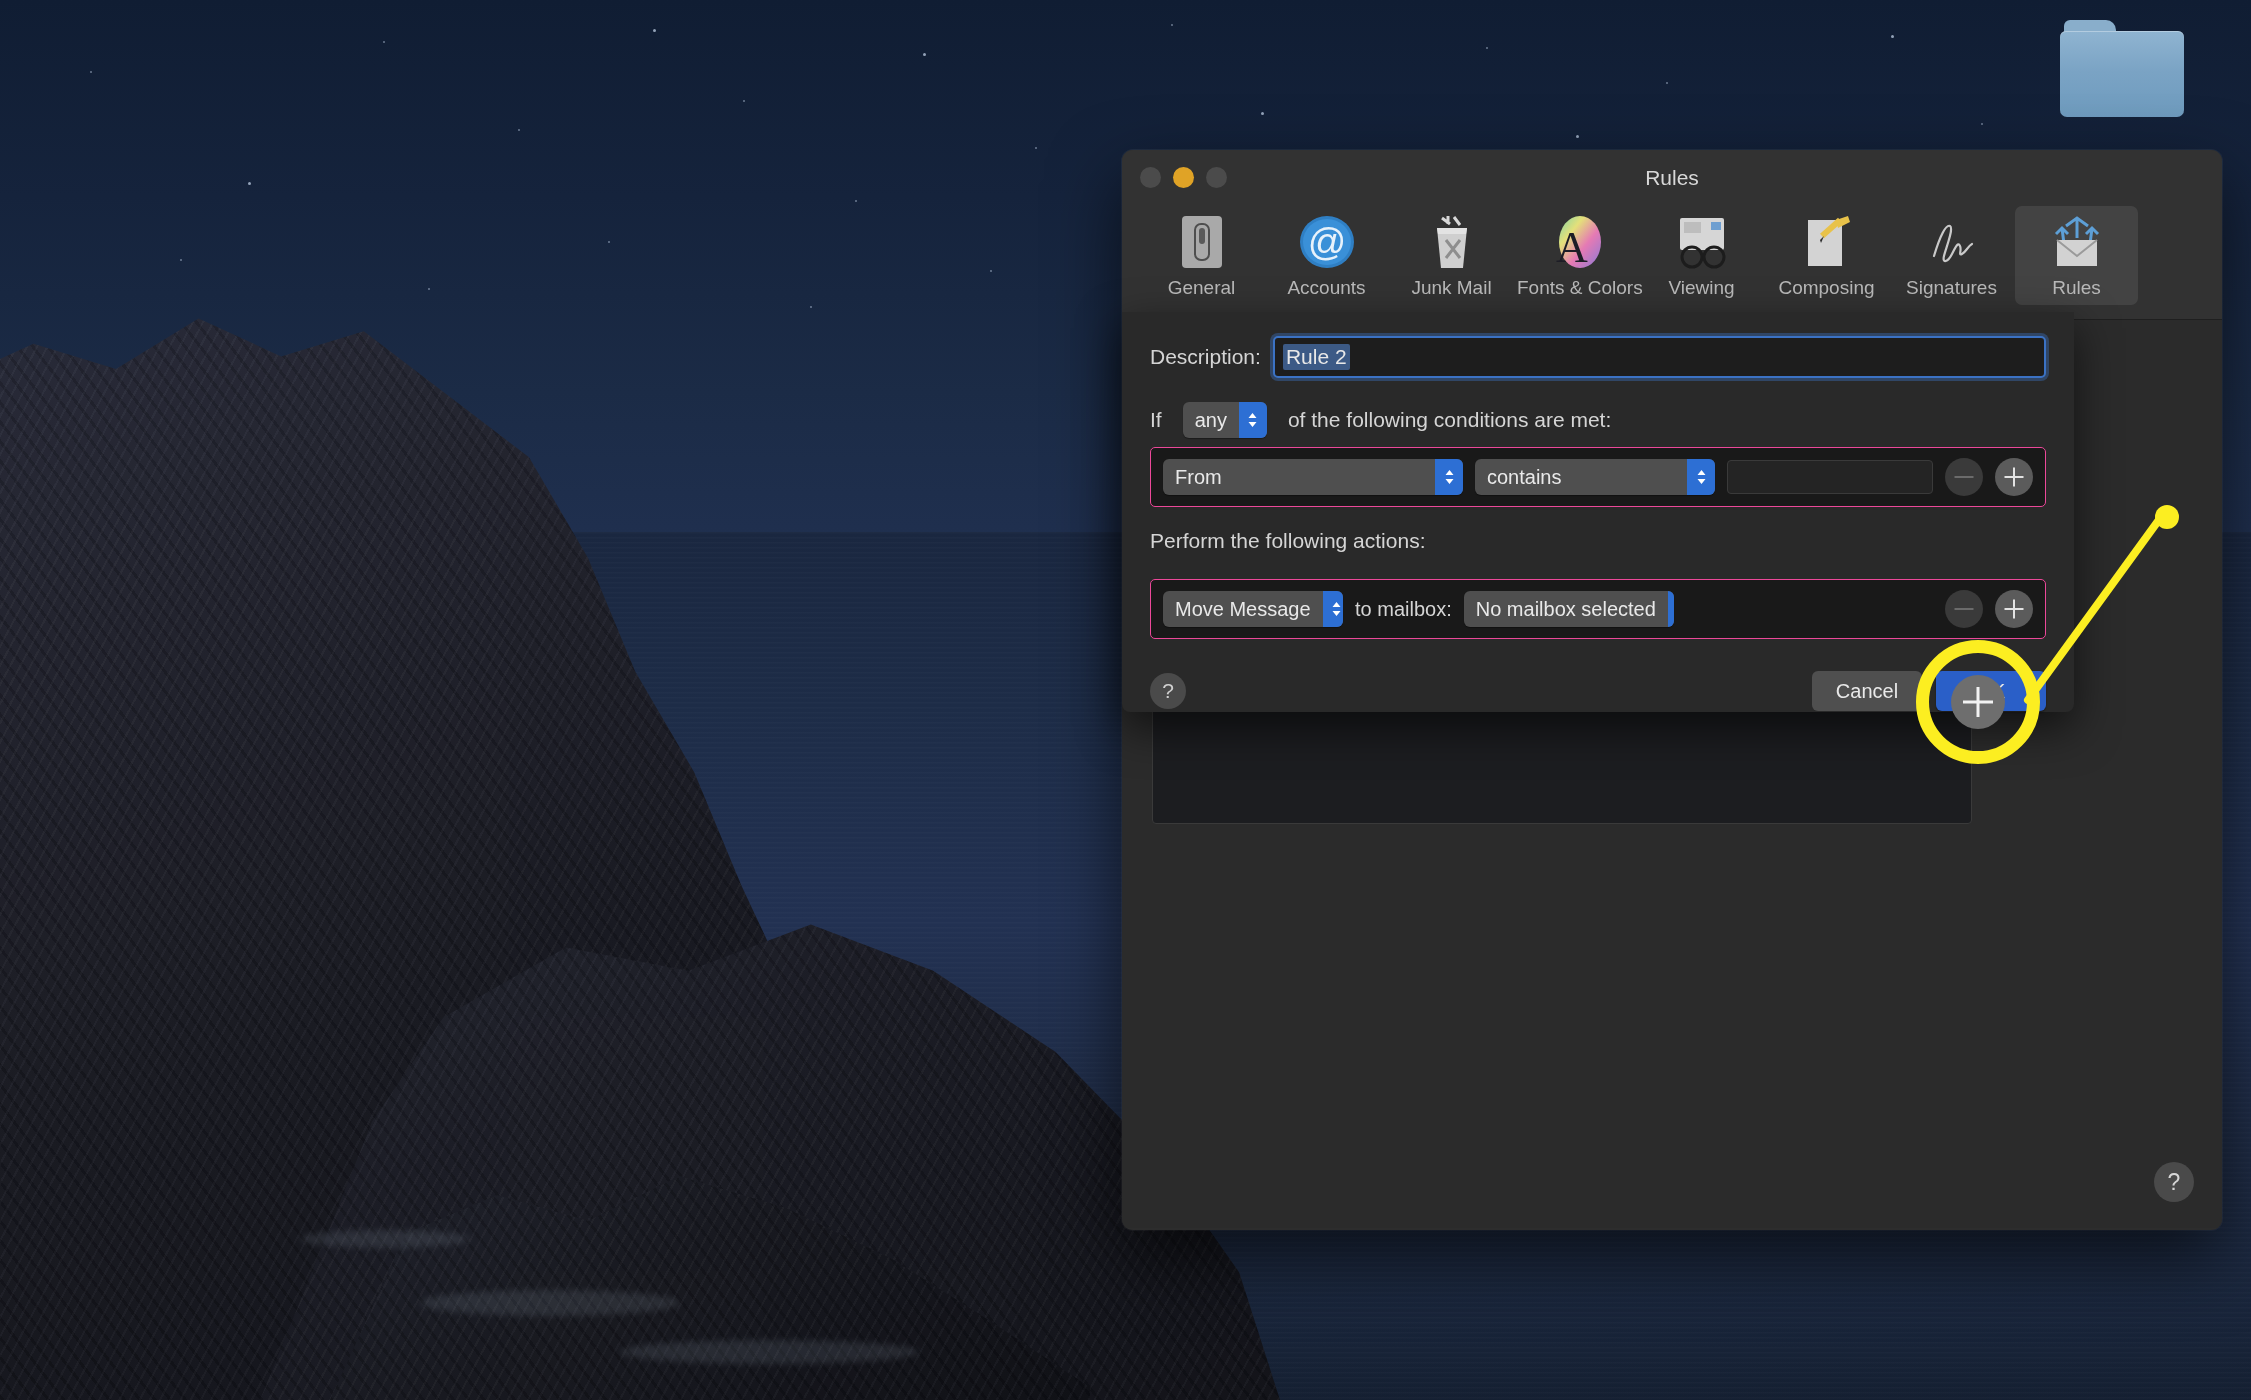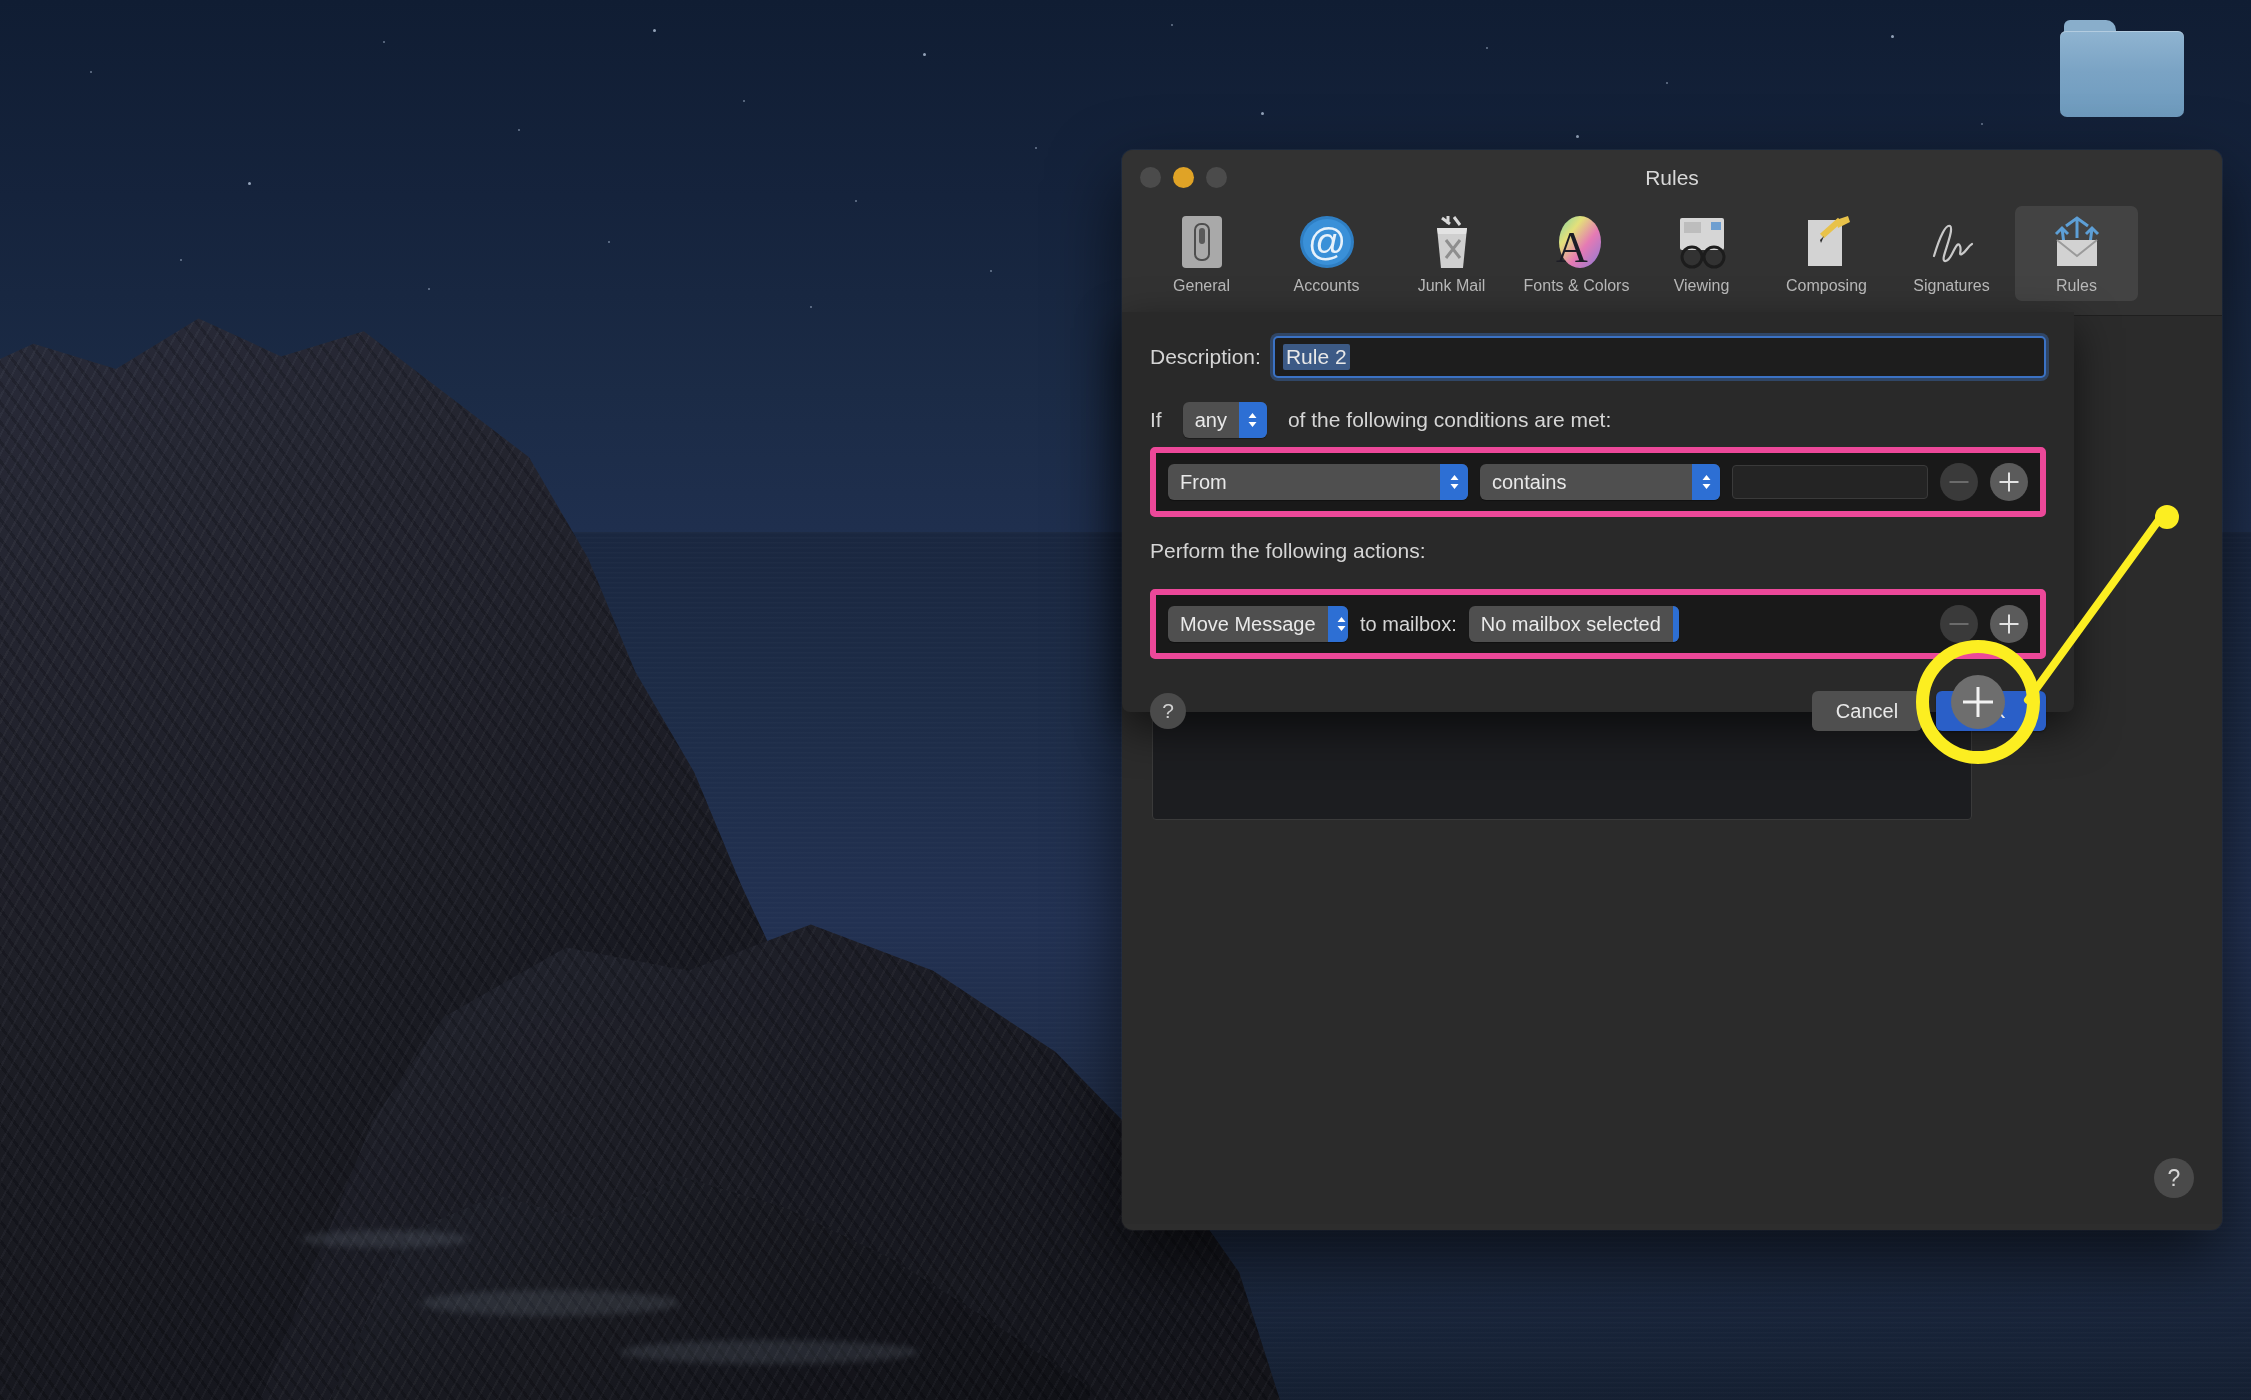--- a/index.html
+++ b/index.html
@@ -191,21 +191,21 @@
   }
   .tb-item.selected { background: rgba(255,255,255,.085); }
   .tb-icon {
     height: 60px;
     display: flex;
     align-items: center;
     justify-content: center;
     margin-bottom: 5px;
   }
   .tb-label {
-    font-size: 16px;
+    font-size: 19px;
     color: #b9b9b9;
     white-space: nowrap;
   }
 
   
   #rules-body {
     position: relative;
     height: calc(100% - 56px - 116px);
     background: #2b2b2b;
     padding: 20px 28px 0 28px;
@@ -296,21 +296,21 @@
     width: 28px;
     background: #2d6fd4;
     display: flex;
     align-items: center;
     justify-content: center;
     flex: none;
   }
 
   .criteria-box {
     background: #191919;
-    border: 6px solid #ec4899;
+    border: 1px solid #ec4899;
     border-radius: 5px;
     padding: 10px 12px;
     display: flex;
     align-items: center;
     gap: 12px;
   }
   #condition-row-wrap { margin-bottom: 22px; }
   #cond-select-1 { width: 300px; }
   #cond-select-2 { width: 240px; }
   #cond-text-input {

